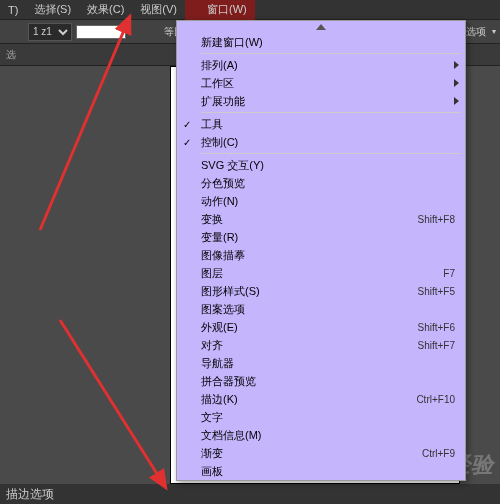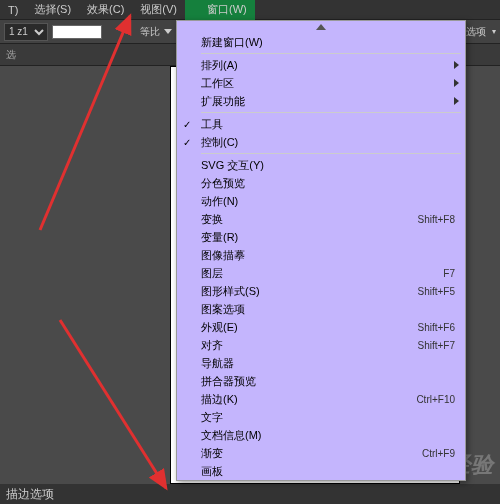--- a/index.html
+++ b/index.html
@@ -1,23 +1,23 @@
 <!DOCTYPE html>
 <html><head>
 <meta charset="utf-8">
 <style>
 * { margin: 0; padding: 0; box-sizing: border-box; font-family: "Microsoft YaHei", sans-serif; font-size: 11px; }
 body { width: 500px; height: 504px; background: #333333; overflow: hidden; position: relative; }
 
 .menubar { height: 20px; background: #333333; display: flex; align-items: center; border-bottom: 1px solid #222; }
 .menubar-item { color: #ccc; padding: 3px 8px; cursor: default; }
-.menubar-item.active { background: #15803d; padding-left: 22px; }
+.menubar-item.active { background: #7f1d1d; padding-left: 22px; }
 
 .toolbar { height: 24px; background: #424242; display: flex; align-items: center; padding: 0 4px; gap: 4px; border-bottom: 1px solid #222; }
-.toolbar select, .toolbar input { background: #2a2a2a; color: #ccc; border: 1px solid #555; height: 18px; font-size: 10px; }
+.toolbar select, .toolbar input { background: #2a2a2a; color: #ccc; border: 1px solid #555; height: 18px; font-size: 10px; margin-left: 24px; }
 .zoom-sel { width: 44px; }
 .stroke-bar { width: 50px; height: 14px; background: linear-gradient(#fff,#fff); border:1px solid #666; }
 .toolbar-text { color: #ccc; font-size: 10px; margin-left: 34px; }
 .triangle-down { width:0;height:0;border-left:4px solid transparent;border-right:4px solid transparent;border-top:5px solid #ccc; }
 .shape-ico { width:14px;height:14px;border:1px solid #aaa; }
 .toolbar-right { margin-left:auto; display:flex; gap:6px; align-items:center; }
 .toolbar-right-text { color:#ccc; font-size:10px; }
 .drop-arrow { color:#ccc; font-size:8px; }
 
 .secondbar { height:22px; background:#3a3a3a; display:flex; align-items:center; padding:0 6px; border-bottom:1px solid #222; }

